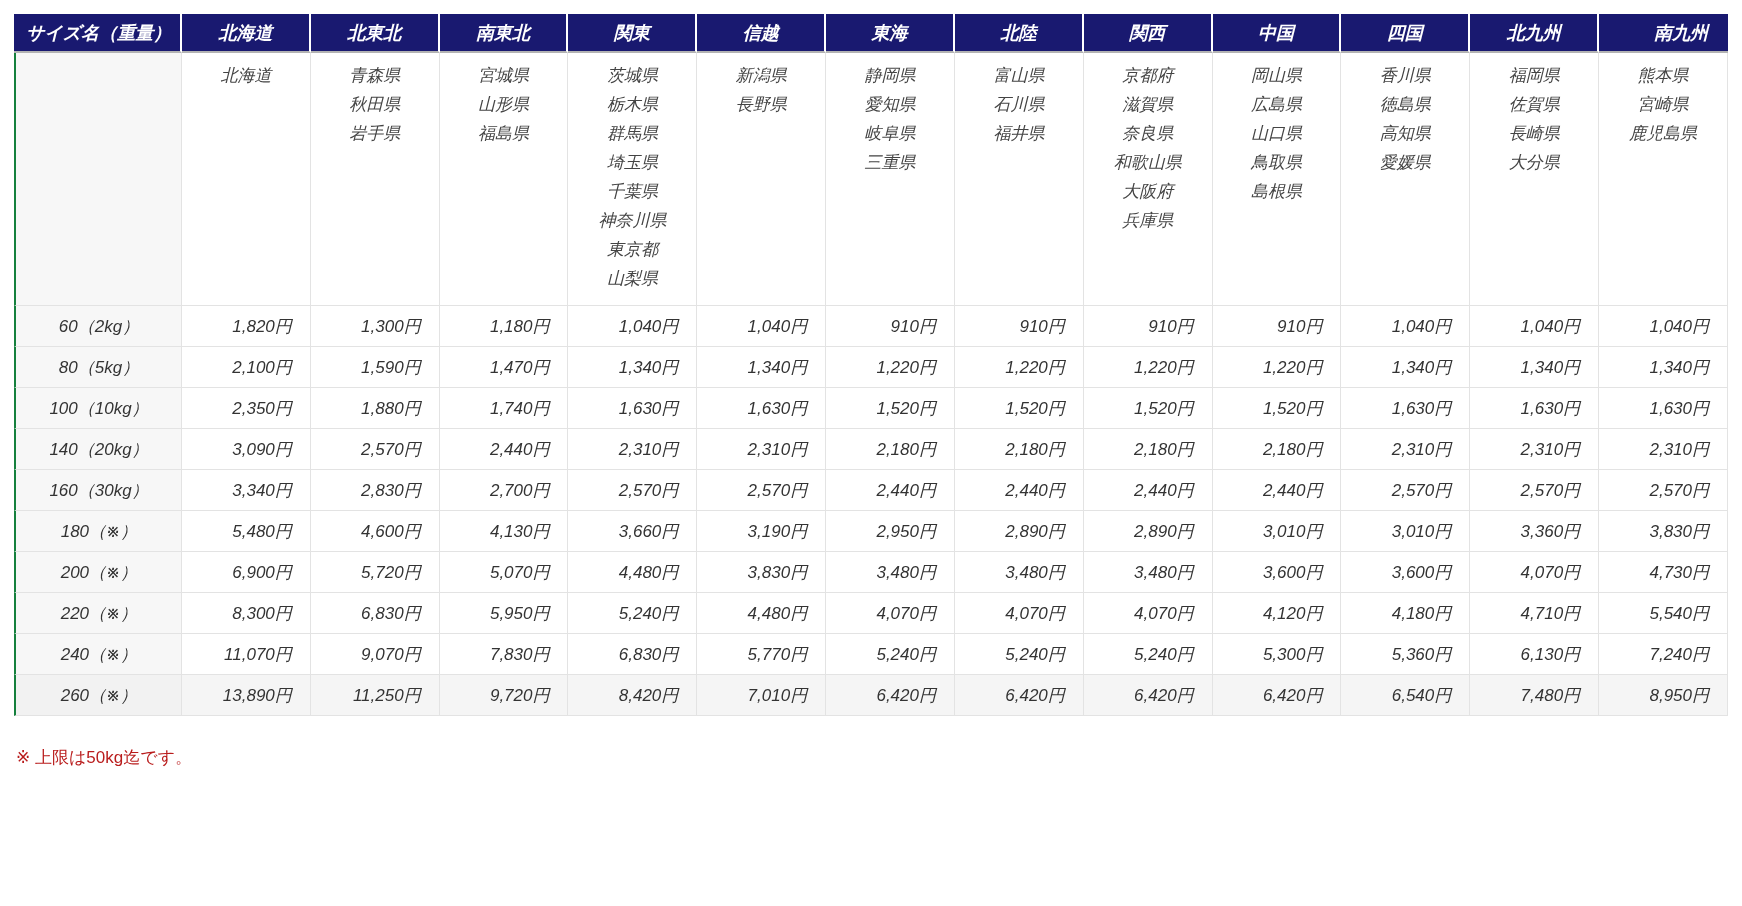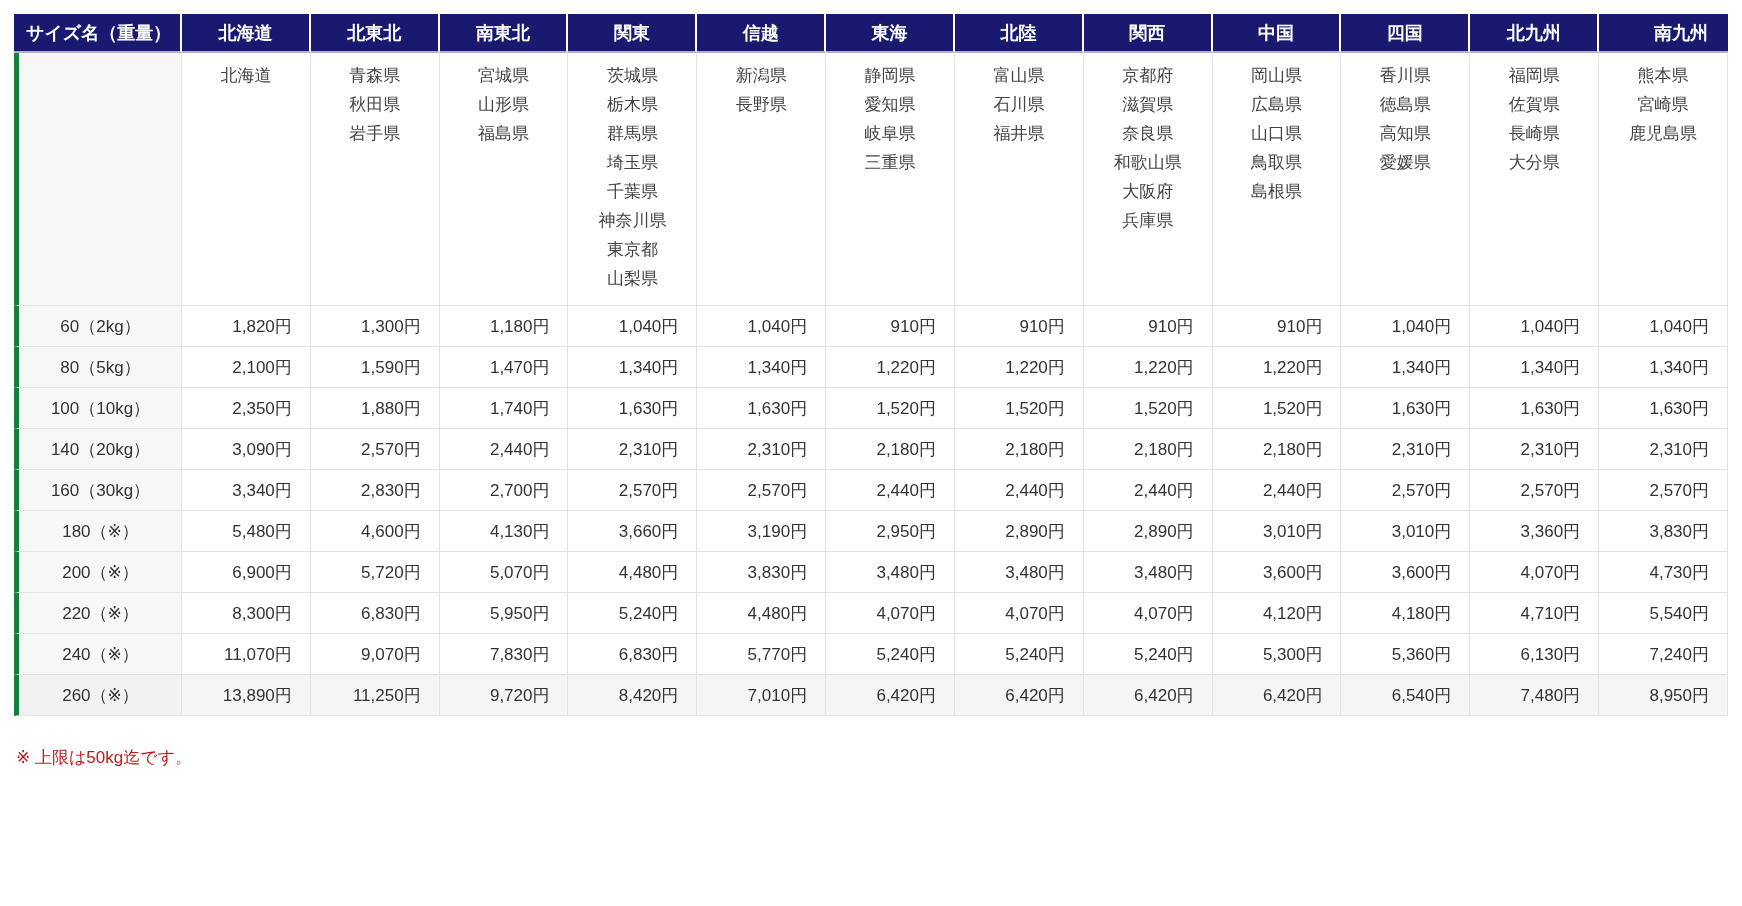--- a/index.html
+++ b/index.html
@@ -14,20 +14,21 @@
     height: 906px;
     box-sizing: border-box;
     padding: 14px 14px 0 14px;
     overflow: hidden;
   }
   table.rates {
     border-collapse: separate;
     border-spacing: 0;
     table-layout: fixed;
     width: 1714px;
+    font-style: italic;
   }
   table.rates th, table.rates td {
     box-sizing: border-box;
   }
   
   thead th {
     background: #191970;
     color: #ffffff;
     font-weight: bold;
     font-size: 18px;
@@ -44,21 +45,21 @@
   }
   thead th.region-h { text-align: center; }
   
   tbody td {
     font-size: 17px;
     border-right: 1px solid #e3e3e3;
     border-bottom: 1px solid #e3e3e3;
     background: #ffffff;
   }
   tbody tr td:first-child {
-    border-left: 5px solid #15803d;
+    border-left: 2px solid #15803d;
     background: #f7f7f7;
     text-align: center;
   }
   tr.pref-row td {
     vertical-align: top;
     text-align: center;
     padding: 8px 0 12px 0;
     line-height: 29px;
     height: 248px;
     color: #444444;

